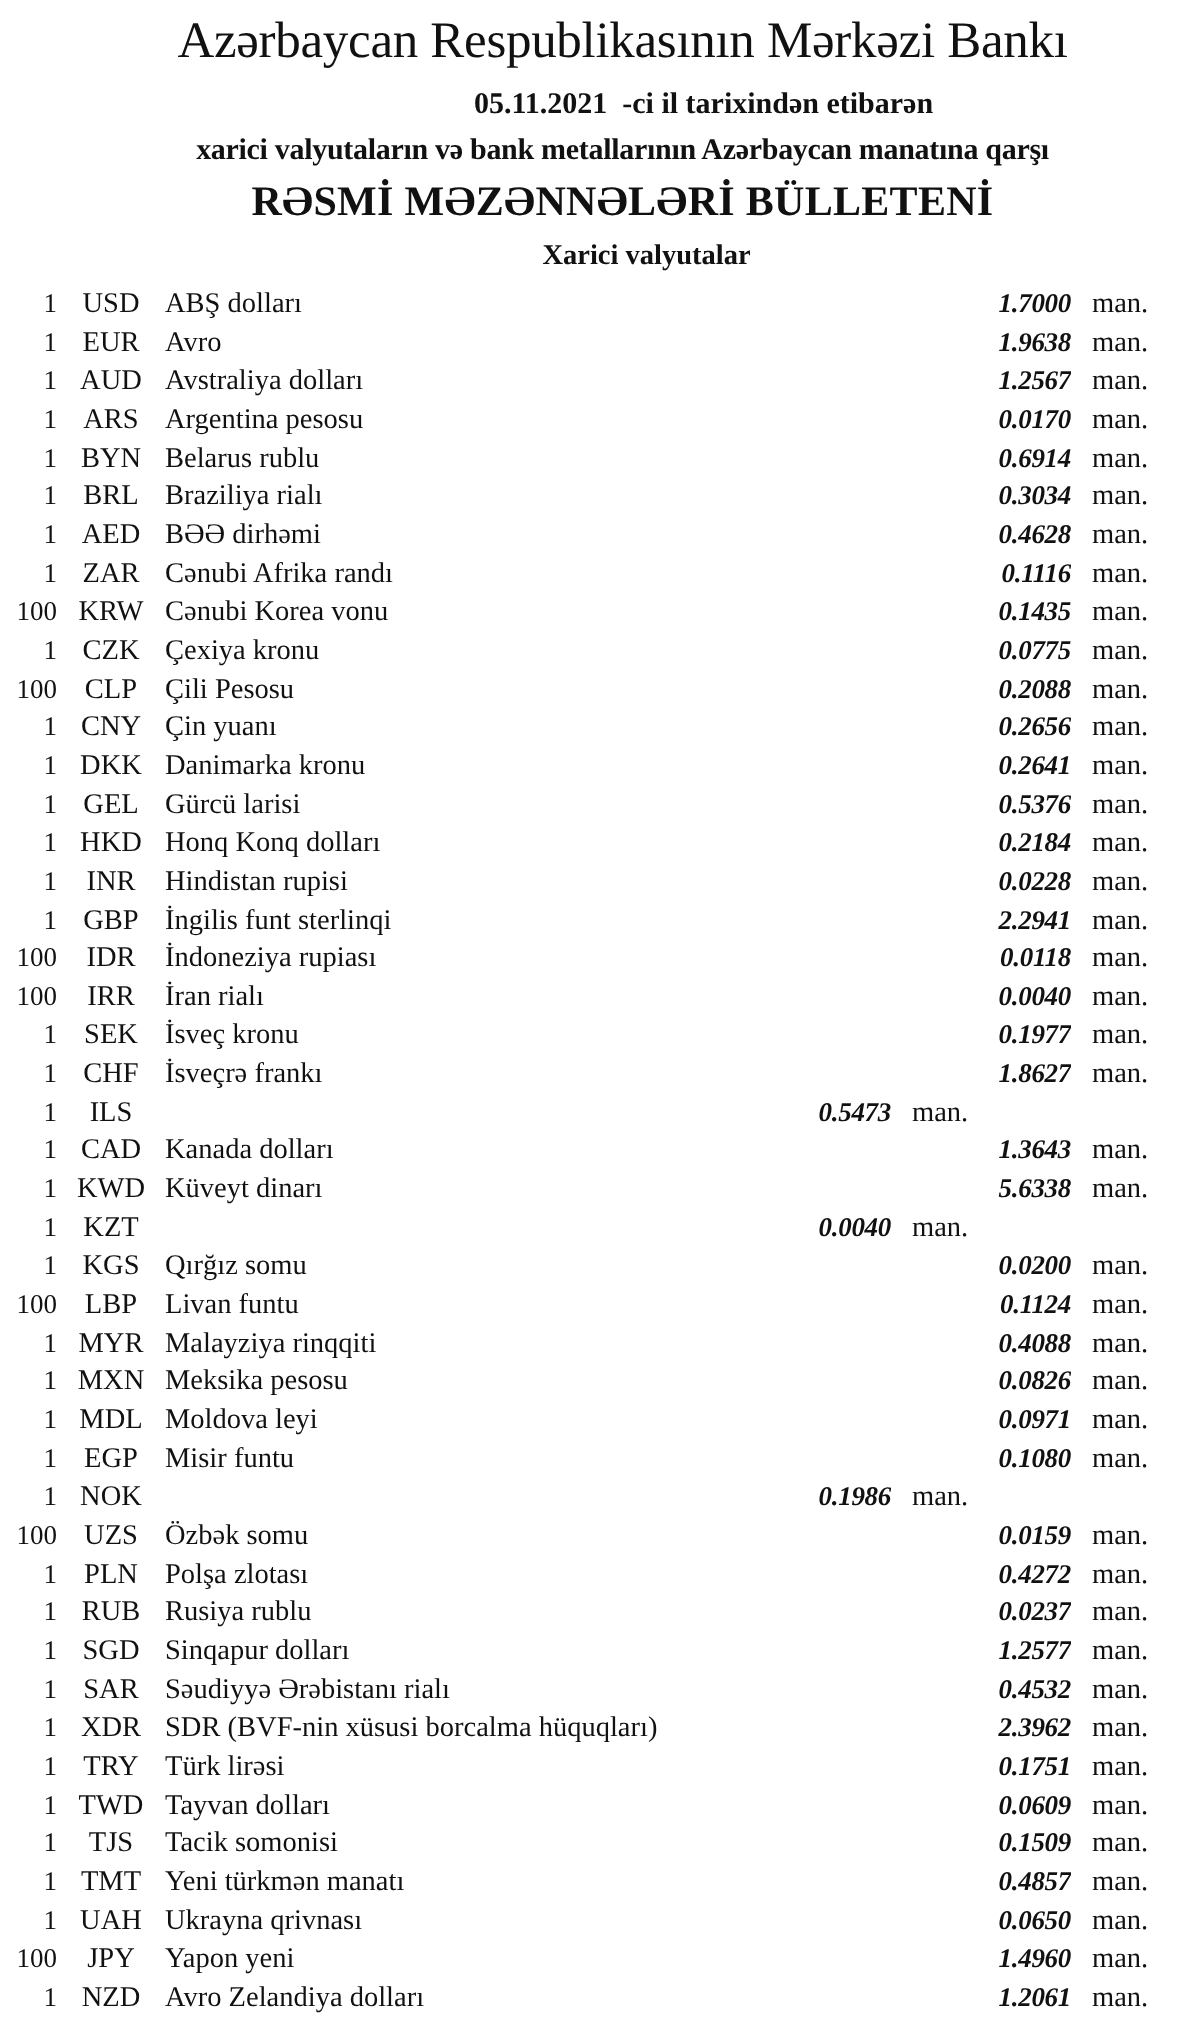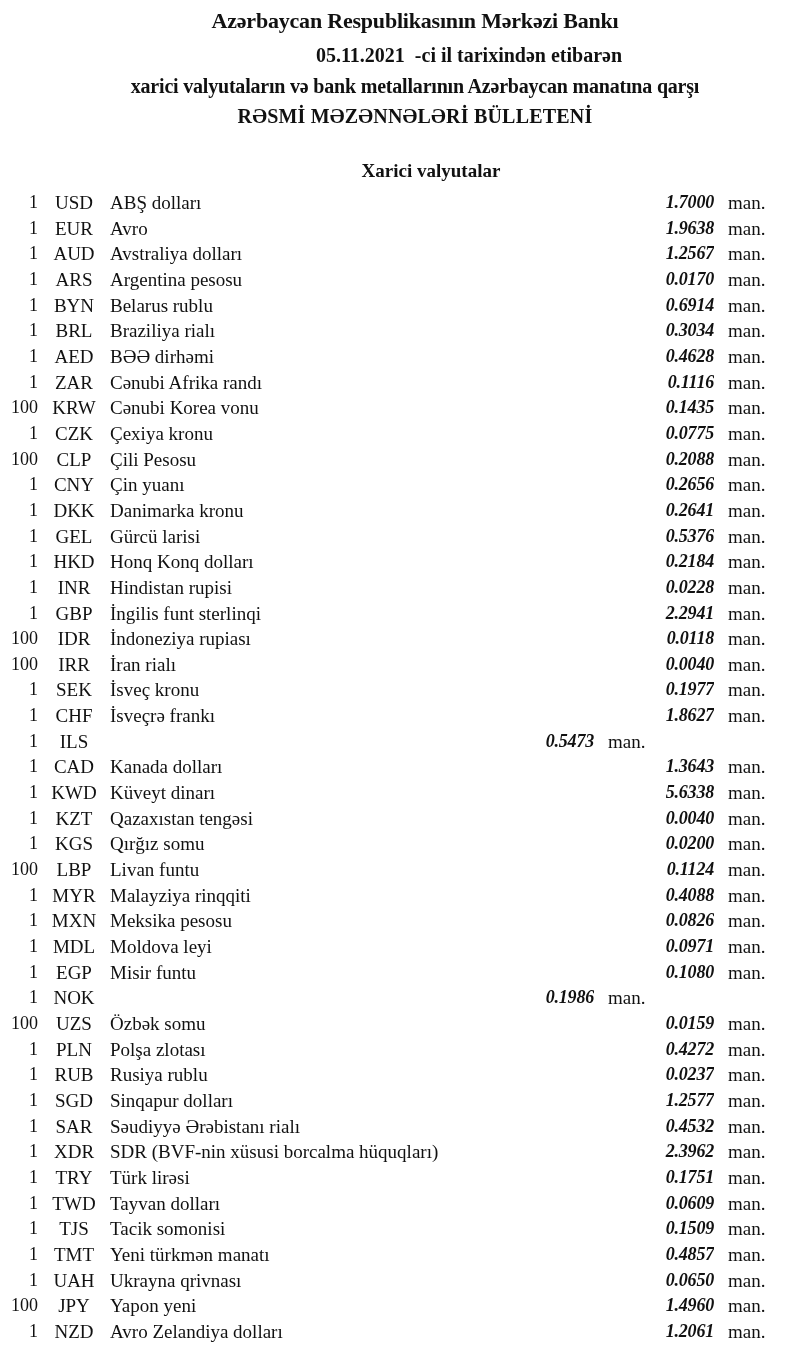--- a/index.html
+++ b/index.html
@@ -5,24 +5,24 @@
   html, body { margin: 0; padding: 0; }
   body {
     width: 800px; height: 1348px;
     background: #ffffff;
     font-family: "Liberation Serif", "DejaVu Serif", serif;
     color: #111111;
   }
   .doc { position: relative; width: 800px; height: 1348px; background: #ffffff; overflow: hidden; }
 
   .header { position: absolute; top: 8px; left: 30px; width: 770px; text-align: center; }
-  .title { font-size: 22px; font-weight: bold; line-height: 1.15; letter-spacing: -0.2px; }
+  .title { font-size: 34px; font-weight: normal; line-height: 1.15; letter-spacing: -0.2px; }
   .date-line { font-size: 20px; font-weight: bold; margin-top: 11px; transform: translateX(54px); white-space: pre; }
   .subtitle { font-size: 20px; font-weight: bold; margin-top: 8px; letter-spacing: -0.2px; }
-  .bulletin { font-size: 20px; font-weight: bold; margin-top: 7px; letter-spacing: 0.2px; }
+  .bulletin { font-size: 28px; font-weight: bold; margin-top: 7px; letter-spacing: 0.2px; }
 
   .section-title { position: absolute; top: 160px; left: 46px; width: 770px; text-align: center; font-size: 19px; font-weight: bold; }
 
   .rates { position: absolute; top: 190px; left: 0; width: 800px; }
   .rate-row {
     display: grid;
     grid-template-columns: 38px 72px 1fr 120px 86px;
     height: 25.66px;
   }
   .rate-row > span { line-height: 25.66px; font-size: 19px; white-space: nowrap; overflow: hidden; }
@@ -210,21 +210,20 @@
       <div class="rate-row">
     <span class="cell-qty">1</span>
     <span class="cell-code">KWD</span>
     <span class="cell-name">Küveyt dinarı</span>
     <span class="cell-rate">5.6338</span>
     <span class="cell-unit">man.</span>
   </div>
       <div class="rate-row">
     <span class="cell-qty">1</span>
     <span class="cell-code">KZT</span>
-    <span class="cell-name">Qazaxıstan tengəsi</span>
     <span class="cell-rate">0.0040</span>
     <span class="cell-unit">man.</span>
   </div>
       <div class="rate-row">
     <span class="cell-qty">1</span>
     <span class="cell-code">KGS</span>
     <span class="cell-name">Qırğız somu</span>
     <span class="cell-rate">0.0200</span>
     <span class="cell-unit">man.</span>
   </div>

